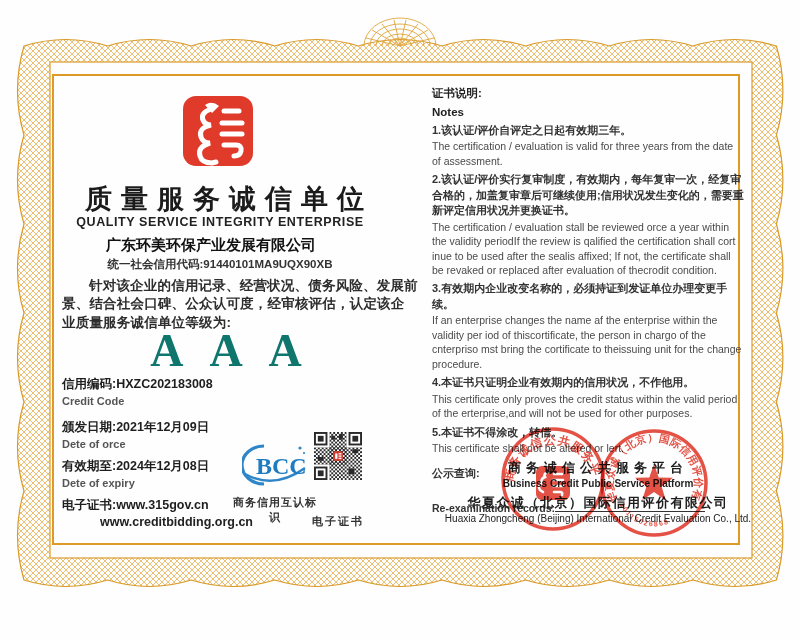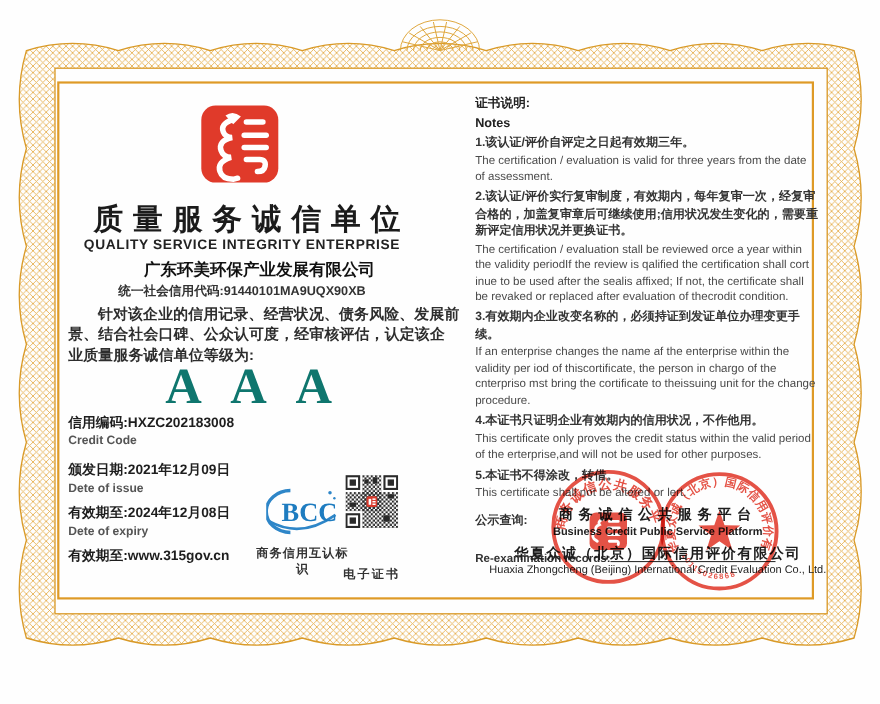--- a/index.html
+++ b/index.html
@@ -16,21 +16,21 @@
   .title-cn {
     left:60px; top:181px; width:320px; text-align:center;
     font-size:27px; font-weight:900; color:#1b1b1b;
     letter-spacing:9px; padding-left:9px;
   }
   .title-en {
     left:60px; top:215px; width:320px; text-align:center;
     font-size:12.5px; font-weight:700; color:#222; letter-spacing:0.6px;
   }
   .company {
-    left:76px; top:236px; width:320px; text-align:center;
+    left:51px; top:236px; width:320px; text-align:center;
     font-size:15px; font-weight:700; color:#111;
   }
   .uscc {
     left:60px; top:257px; width:320px; text-align:center;
     font-size:11.5px; font-weight:600; color:#333;
   }
   .statement {
     left:62px; top:277px; width:356px;
     font-size:13.5px; font-weight:700; color:#2d2d2d;
     line-height:1.36; text-indent:2em; letter-spacing:0.2px;
@@ -133,27 +133,28 @@
   <div class="abs uscc">统一社会信用代码:91440101MA9UQX90XB</div>
   <div class="abs statement">针对该企业的信用记录、经营状况、债务风险、发展前景、结合社会口碑、公众认可度，经审核评估，认定该企业质量服务诚信单位等级为:</div>
   <div class="abs rating">AAA</div>
 
   <div class="abs cc-block">
     <div class="field-zh">信用编码:HXZC202183008</div>
     <div class="field-en">Credit Code</div>
   </div>
   <div class="abs iss-block">
     <div class="field-zh">颁发日期:2021年12月09日</div>
-    <div class="field-en">Dete of issue</div>
+    <div class="field-en">Dete of orce</div>
   </div>
   <div class="abs exp-block">
     <div class="field-zh">有效期至:2024年12月08日</div>
     <div class="field-en">Dete of expiry</div>
   </div>
-  <div class="abs query1">有效期至:www.315gov.cn</div>
+  <div class="abs query1">电子证书:www.315gov.cn</div>
+  <div class="abs query2">www.creditbidding.org.cn</div>
 
   <svg class="abs" style="left:242px;top:441px" width="66" height="48" viewBox="0 0 66 48" aria-hidden="true">
     <path d="M22,5 A22,19 0 1 0 22,43" stroke="#2E86C8" stroke-width="3.2" fill="none"></path>
     <path d="M3,33 Q32,49 63,27" stroke="#2E86C8" stroke-width="2.4" fill="none"></path>
     <circle cx="58" cy="7" r="1.6" fill="#2E86C8"></circle>
     <circle cx="62" cy="12" r="1.1" fill="#2E86C8"></circle>
     <text x="14" y="33" font-family="Liberation Serif, serif" font-size="24" font-weight="700" fill="#1E7CC0">BCC</text>
   </svg>
   <div class="abs bcc-caption">商务信用互认标识</div>
 

